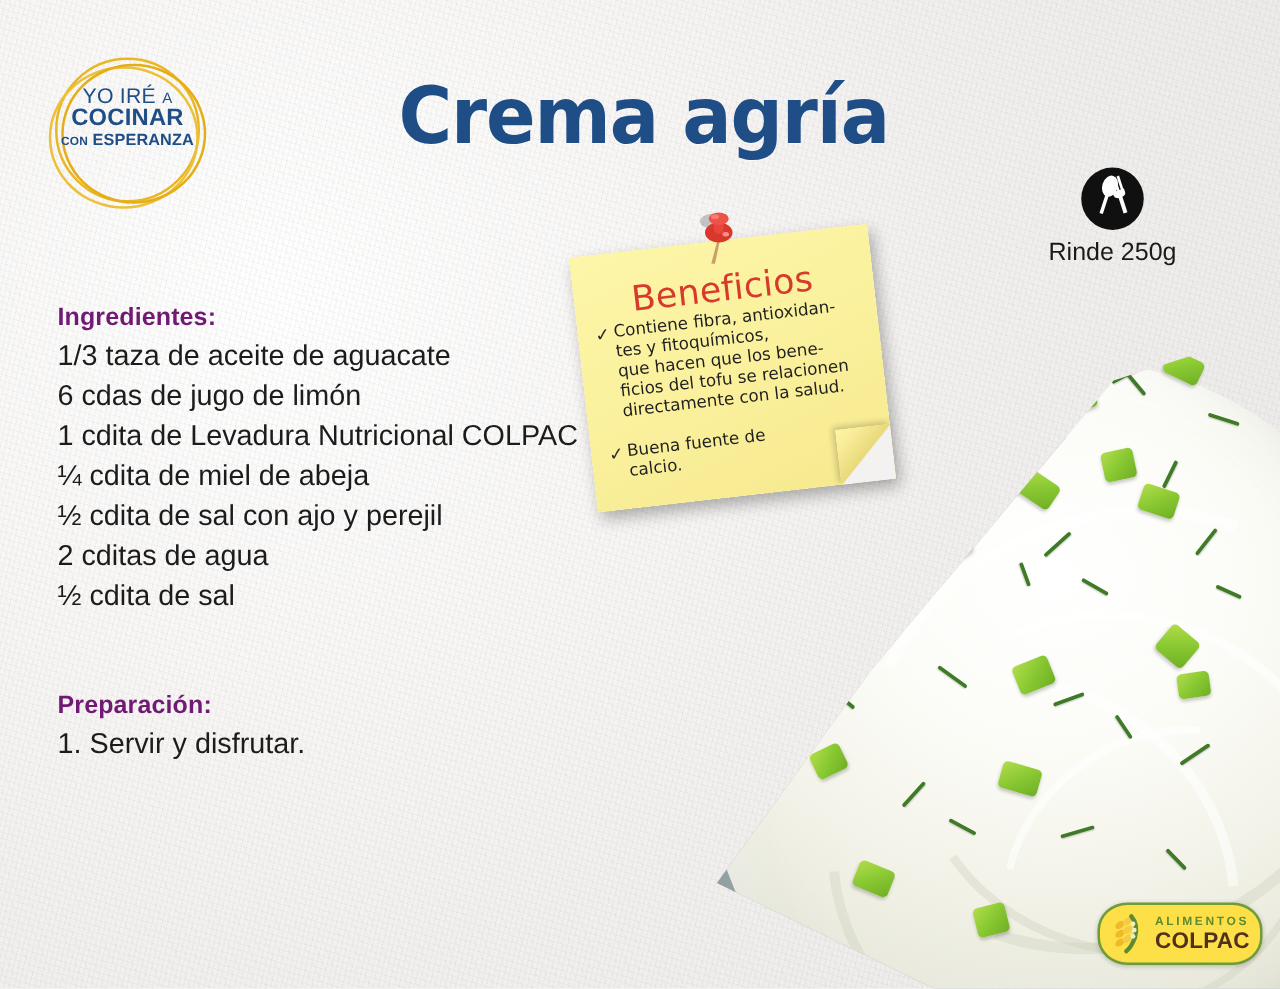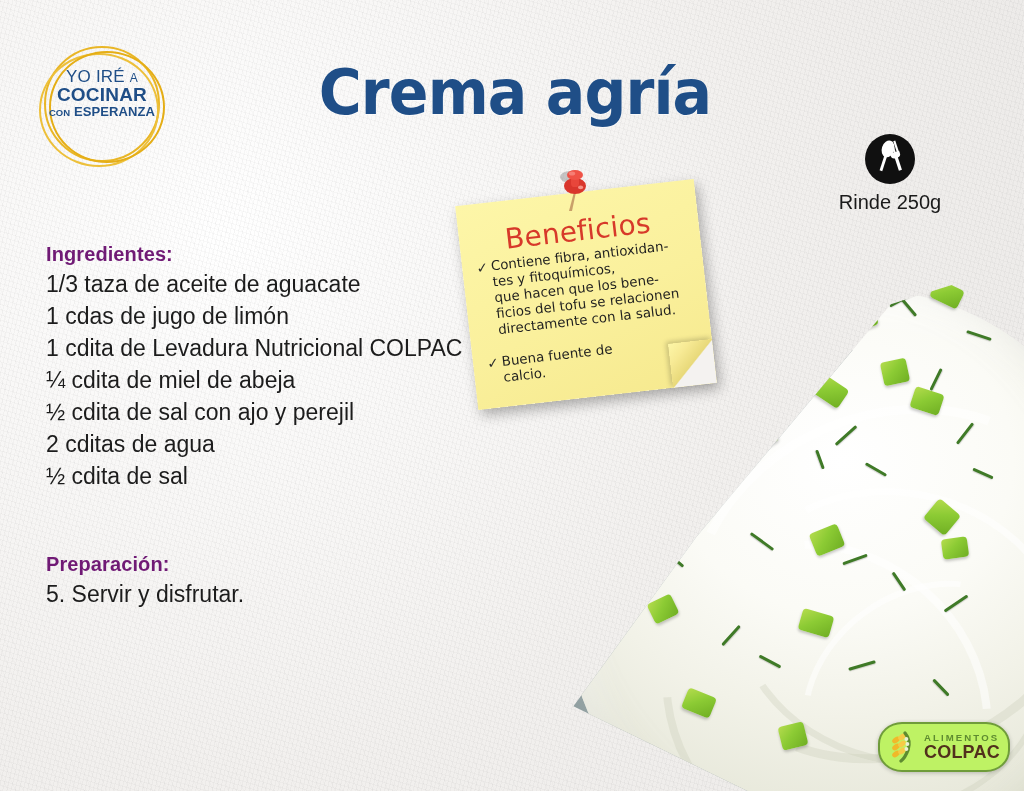--- a/index.html
+++ b/index.html
@@ -252,21 +252,21 @@
     z-index: 6;
   }
 
   
   #colpac-logo {
     position: absolute;
     left: 878px;
     top: 722px;
     width: 132px;
     height: 50px;
-    background: #bef264;
+    background: #fde047;
     border: 2px solid #6f9c3a;
     border-radius: 24px / 22px;
     box-shadow: 0 1px 4px rgba(0,0,0,.22);
     display: flex;
     align-items: center;
     padding-left: 8px;
     box-sizing: border-box;
   }
   #colpac-logo .mark { flex: 0 0 auto; margin-right: 4px; }
   #colpac-logo .words { line-height: 1; }
@@ -366,31 +366,31 @@
           <path d="M26.6 20 h9.6 v3 q0 2.4 -3.2 3 v13 h-3.2 v-13 q-3.2 -0.6 -3.2 -3 z" fill="#ffffff"></path>
         </g>
       </svg>
     </div>
     <div class="yield-label">Rinde 250g</div>
   </div>
 
   <div id="ingredients-section">
     <div class="section-heading">Ingredientes:</div>
     <div class="recipe-line">1/3 taza de aceite de aguacate</div>
-    <div class="recipe-line">1 cdas de jugo de limón</div>
+    <div class="recipe-line">6 cdas de jugo de limón</div>
     <div class="recipe-line">1 cdita de Levadura Nutricional COLPAC</div>
     <div class="recipe-line">¼ cdita de miel de abeja</div>
     <div class="recipe-line">½ cdita de sal con ajo y perejil</div>
     <div class="recipe-line">2 cditas de agua</div>
     <div class="recipe-line">½ cdita de sal</div>
   </div>
 
   <div id="preparation-section">
     <div class="section-heading">Preparación:</div>
-    <div class="recipe-line">5. Servir y disfrutar.</div>
+    <div class="recipe-line">1. Servir y disfrutar.</div>
   </div>
 
   <div id="sticky-note">
     <div class="note-paper"></div>
     <div class="note-inner">
       <div class="note-title">Beneficios</div>
       <div class="bullet-row first">
         <span class="check">✓</span>
         <span class="bullet-text" style="white-space:pre-line;">Contiene fibra, antioxidan-
 tes y fitoquímicos,

